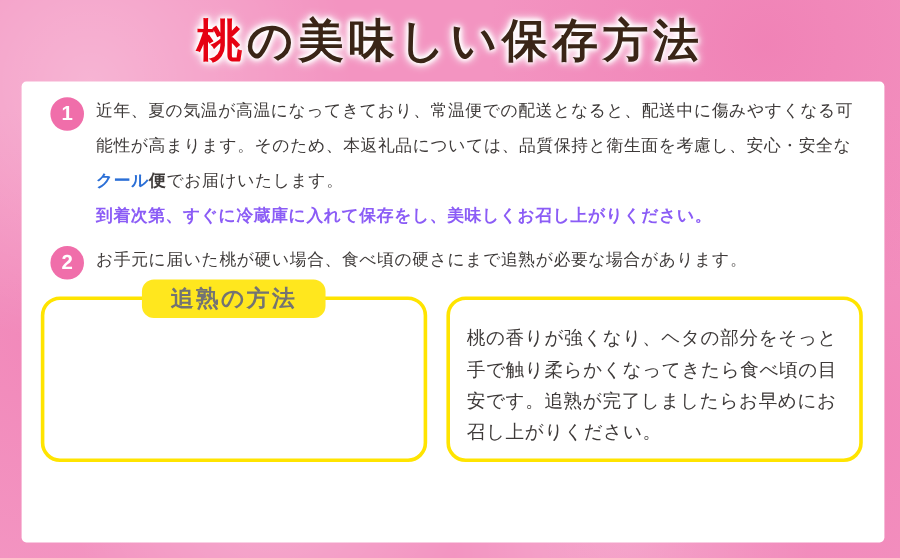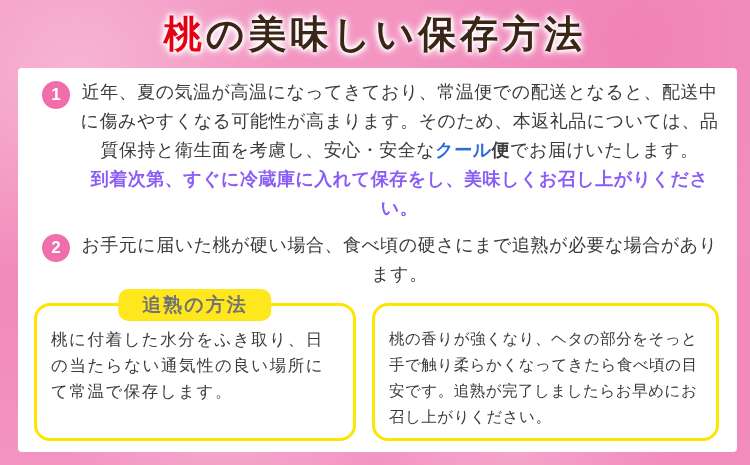--- a/index.html
+++ b/index.html
@@ -44,21 +44,21 @@
 
   .item { display: flex; padding-left: 8px; }
   .item + .item { margin-top: 8px; }
   .num-circle {
     flex: 0 0 28px; width: 28px; height: 28px; border-radius: 50%;
     background: #f06eaa; color: #ffffff;
     font-size: 17px; font-weight: 700;
     display: flex; align-items: center; justify-content: center;
     margin-right: 10px; margin-top: 3px;
   }
-  .item-text { flex: 1; font-size: 18px; line-height: 29px; color: #3e3a39; letter-spacing: 0.5px; text-align: center; }
+  .item-text { flex: 1; font-size: 14px; line-height: 29px; color: #3e3a39; letter-spacing: 0.5px; }
   .blue-bold { color: #2b6fd6; font-weight: 700; }
   .dark-bold { color: #3e3a39; font-weight: 700; }
   .red-bold  { color: #8b5cf6; font-weight: 700; }
 
   .boxes {
     display: flex; gap: 16px; margin-top: 14px; padding: 0;
   }
   .infobox {
     position: relative; border: 3px solid #ffe400; border-radius: 16px;
     background: #ffffff; padding: 20px 12px 8px 14px; min-height: 110px;
@@ -99,21 +99,20 @@
     <div class="item">
       <div class="num-circle">2</div>
       <div class="item-text">
         <div>お手元に届いた桃が硬い場合、食べ頃の硬さにまで追熟が必要な場合があります。</div>
       </div>
     </div>
 
     <div class="boxes">
       <div class="infobox left">
         <div class="badge">追熟の方法</div>
-        <div class="box-body">桃に付着した水分をふき取り、日の当たらない通気性の良い場所にて常温で保存します。</div>
       </div>
       <div class="infobox right">
         <div class="box-body">桃の香りが強くなり、ヘタの部分をそっと手で触り柔らかくなってきたら食べ頃の目安です。追熟が完了しましたらお早めにお召し上がりください。</div>
       </div>
     </div>
 
   </div>
 </div>
 
 </body></html>

